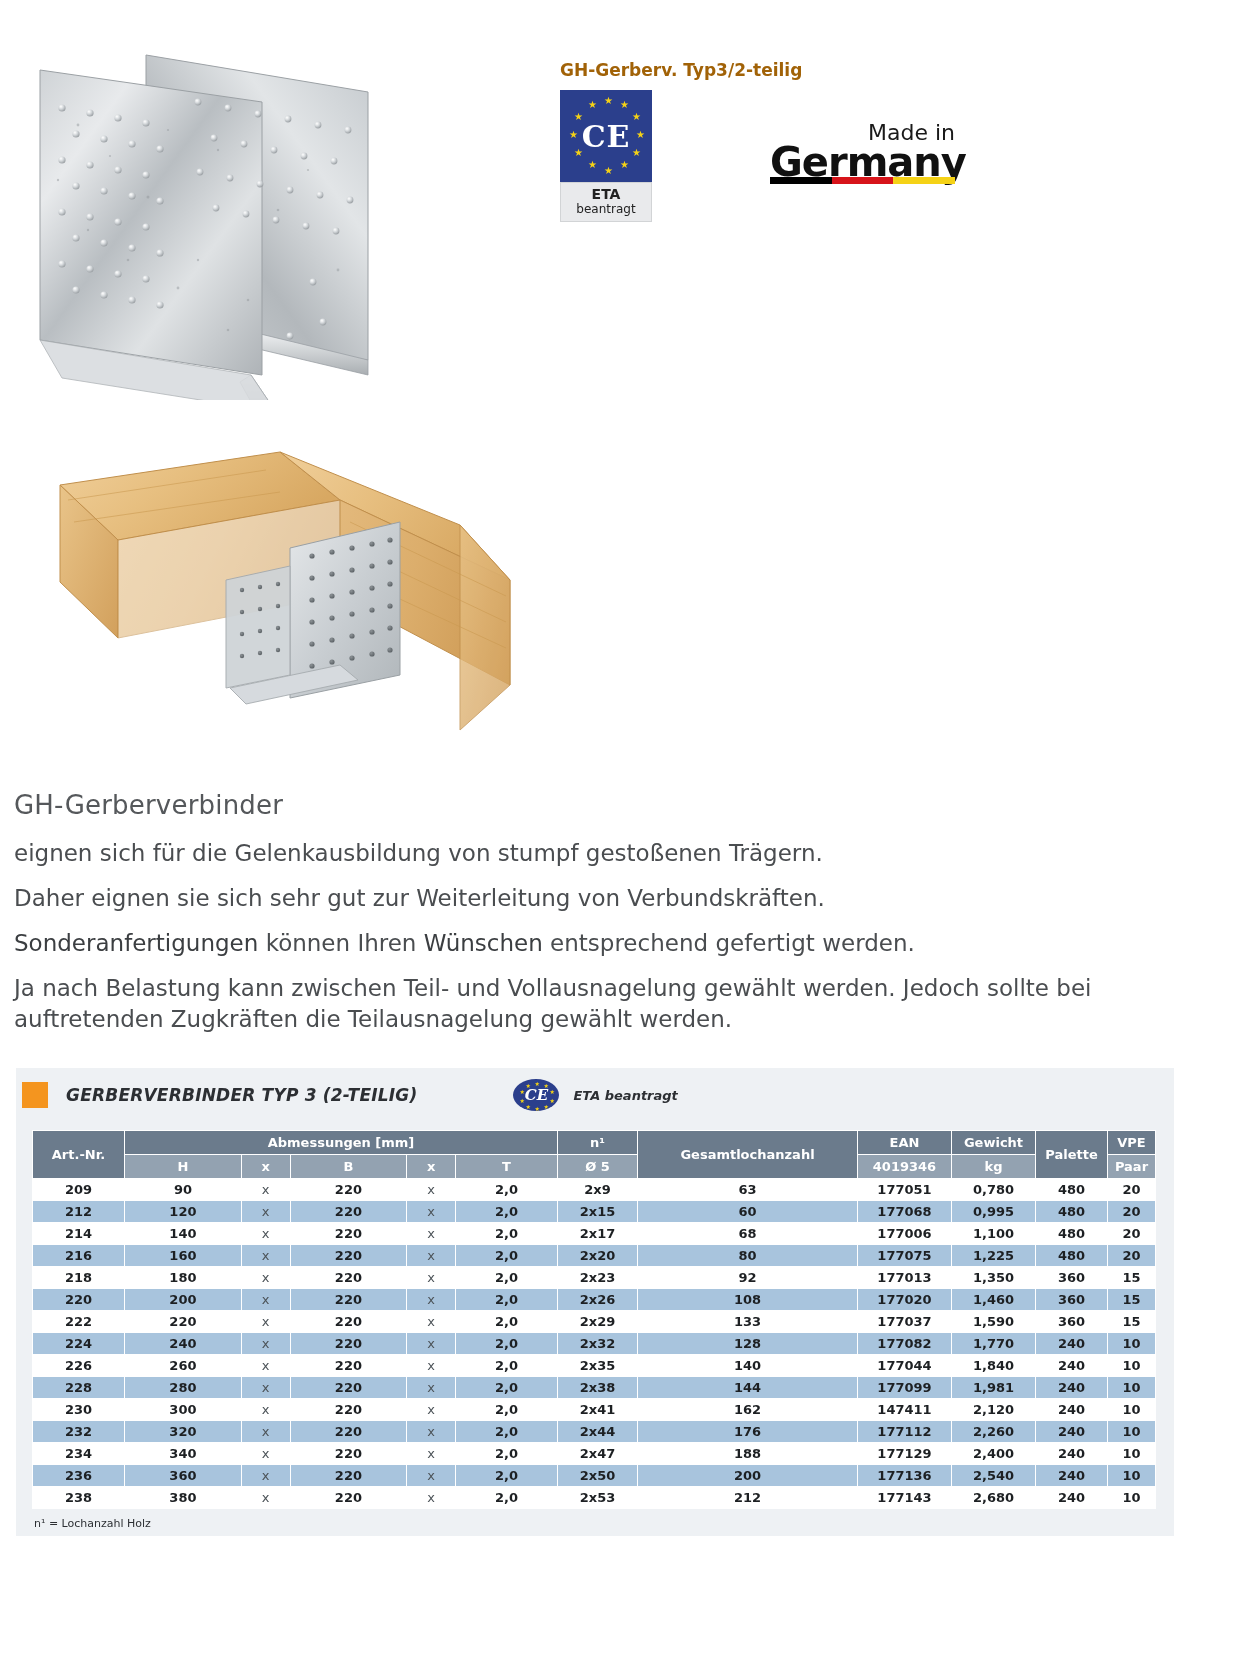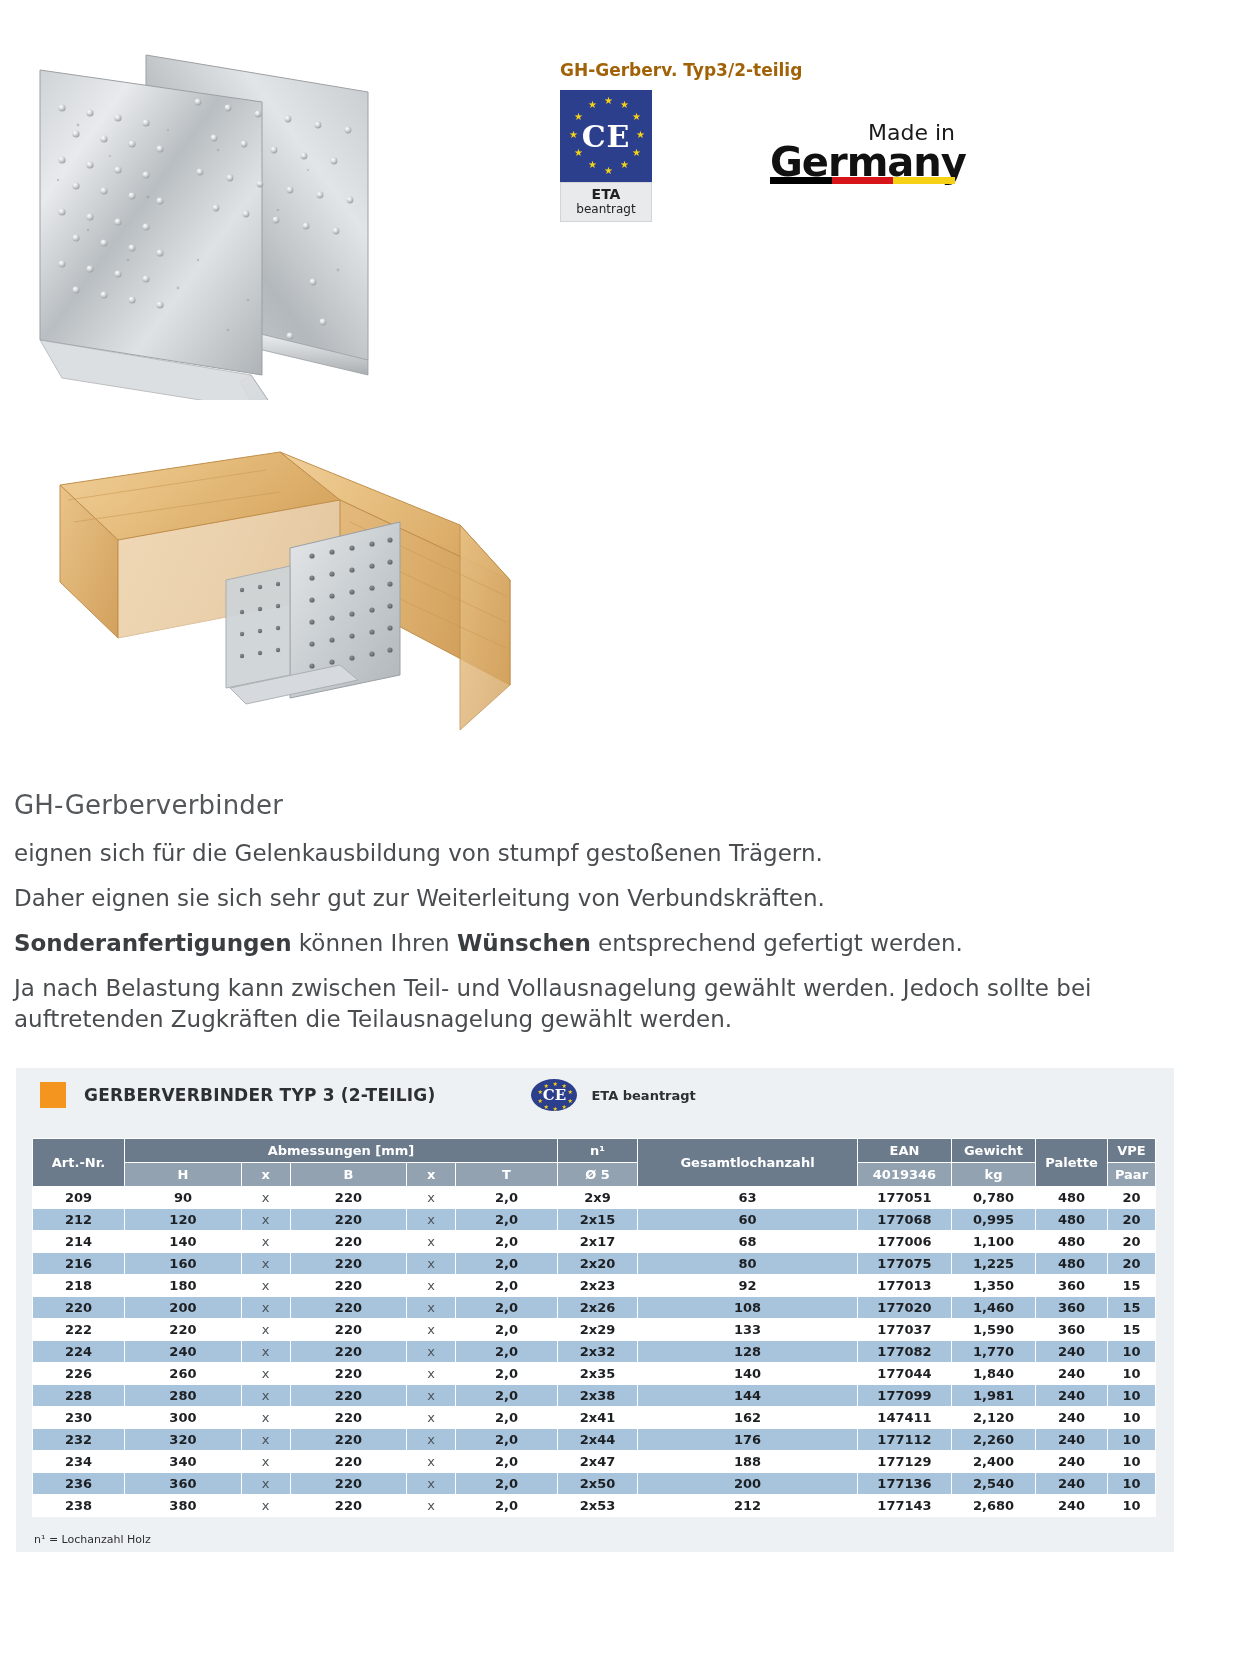--- a/index.html
+++ b/index.html
@@ -72,42 +72,42 @@
 
   
   #text-block { position: absolute; left: 14px; top: 790px; width: 1205px; }
   #text-block h1 {
     font-size: 26px; font-weight: normal; color: #55585b;
     margin: 0 0 18px 0; letter-spacing: .2px;
   }
   #text-block p {
     font-size: 23px; color: #4a4d50; margin: 0 0 14px 0; line-height: 1.35;
   }
-  #text-block b { font-weight: bold; color: #3b3e41; }
+  #text-block b { font-weight: normal; color: #3b3e41; }
 
   
   #table-panel {
     position: absolute; left: 16px; top: 1068px; width: 1158px;
     background: #eef1f4; padding: 0 0 6px 0;
   }
   #panel-head {
-    display: flex; align-items: center; height: 54px; padding: 0 24px;
+    display: flex; align-items: center; height: 54px; padding: 0 6px; font-style: italic;
   }
   #panel-swatch { width: 26px; height: 26px; background: #f4951f; margin-right: 18px; }
   #panel-title { font-size: 17px; font-weight: bold; color: #2c2f33; letter-spacing: .2px; }
   #panel-ce {
     width: 46px; height: 32px; border-radius: 50%/50%;
     margin-left: 96px; display: flex; align-items: center; justify-content: center;
     background: #2b3f8c; position: relative;
   }
   #panel-ce .ce-text { color: #fff; font-size: 15px; font-weight: bold; font-family: "DejaVu Serif", serif; }
   #panel-ce .stars span { position: absolute; color: #f5d216; font-size: 6px; line-height: 6px; }
   #panel-eta { margin-left: 14px; font-size: 13px; font-weight: bold; color: #2c2f33; }
 
-  table { border-collapse: collapse; width: 1124px; margin: 16px 16px; }
+  table { border-collapse: collapse; width: 1124px; margin: 8px 16px; }
   th, td {
     border: 1px solid #ffffff;
     font-size: 13px; text-align: center; padding: 3px 2px;
     color: #1d2023;
   }
   thead th {
     background: #6b7b8c; color: #ffffff; font-weight: bold; font-size: 13px;
     padding: 4px 2px;
   }
   thead tr.sub th {

